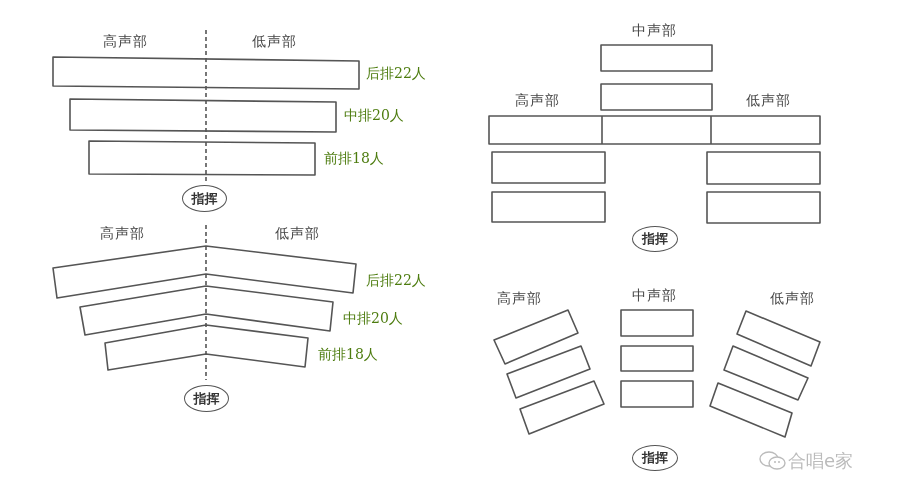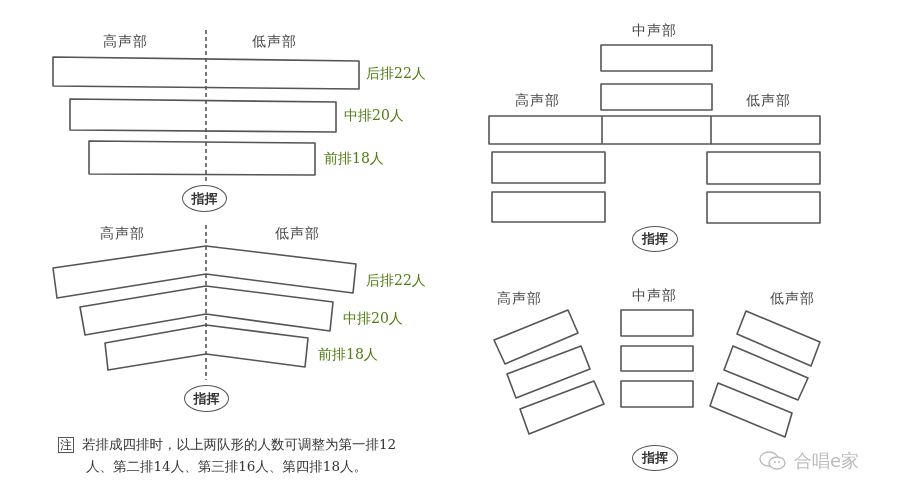--- a/index.html
+++ b/index.html
@@ -4,21 +4,21 @@
 <style>
   html, body { margin: 0; padding: 0; background: #ffffff; }
   body { width: 908px; height: 500px; position: relative; overflow: hidden; font-family: "DejaVu Serif", "Liberation Serif", serif; color: #333; }
   svg { position: absolute; left: 0; top: 0; }
   .label { position: absolute; font-size: 14px; color: #444; white-space: nowrap; letter-spacing: 1px; }
   .row-label { position: absolute; font-size: 14px; color: #4d7c0f; white-space: nowrap; }
   .cond { position: absolute; border: 1.6px solid #555; border-radius: 50%; font-size: 13px; font-weight: bold; color: #333; display: flex; align-items: center; justify-content: center; box-sizing: border-box; background: #fff; }
   .note { position: absolute; left: 58px; top: 433px; font-size: 13.5px; color: #333; line-height: 22px; width: 450px; }
   .note-mark { display: inline-block; border: 1.5px solid #555; font-size: 12px; line-height: 14px; padding: 0 1px; margin-right: 8px; color: #333; }
   .note-line2 { padding-left: 28px; }
-  .watermark { position: absolute; left: 758px; top: 449px; display: flex; align-items: center; gap: 6px; color: #bbb; font-family: "DejaVu Sans", "Liberation Sans", sans-serif; font-size: 18px; }
+  .watermark { position: absolute; left: 758px; top: 449px; display: flex; align-items: center; color: #bbb; font-family: "DejaVu Sans", "Liberation Sans", sans-serif; font-size: 18px; }
   .wm-icon { width: 30px; height: 22px; position: relative; }
 </style>
 </head>
 <body>
 
 <svg width="908" height="500" viewBox="0 0 908 500">
   <g fill="none" stroke="#555" stroke-width="1.6" stroke-linejoin="round">
 
     <g>
       <line x1="206" y1="30" x2="206" y2="182" stroke-dasharray="4,3"></line>
@@ -78,22 +78,20 @@
 <div class="label" style="left:515px; top:92px;">高声部</div>
 <div class="label" style="left:746px; top:92px;">低声部</div>
 <div class="cond" style="left:632px; top:226px; width:46px; height:26px;">指挥</div>
 
 <div class="label" style="left:497px; top:290px;">高声部</div>
 <div class="label" style="left:632px; top:287px;">中声部</div>
 <div class="label" style="left:770px; top:290px;">低声部</div>
 <div class="cond" style="left:632px; top:445px; width:46px; height:26px;">指挥</div>
 
 <div class="note">
-  <div><span class="note-mark">注</span><span>若排成四排时，以上两队形的人数可调整为第一排12</span></div>
-  <div class="note-line2">人、第二排14人、第三排16人、第四排18人。</div>
 </div>
 
 <div class="watermark">
   <span class="wm-icon">
     <svg width="30" height="22" viewBox="0 0 30 22" style="position:static;">
       <ellipse cx="11" cy="9" rx="9" ry="7" fill="none" stroke="#bbb" stroke-width="1.4"></ellipse>
       <ellipse cx="19" cy="13" rx="8" ry="6" fill="#fff" stroke="#bbb" stroke-width="1.4"></ellipse>
       <circle cx="17" cy="12" r="1" fill="#bbb"></circle>
       <circle cx="21" cy="12" r="1" fill="#bbb"></circle>
     </svg>

